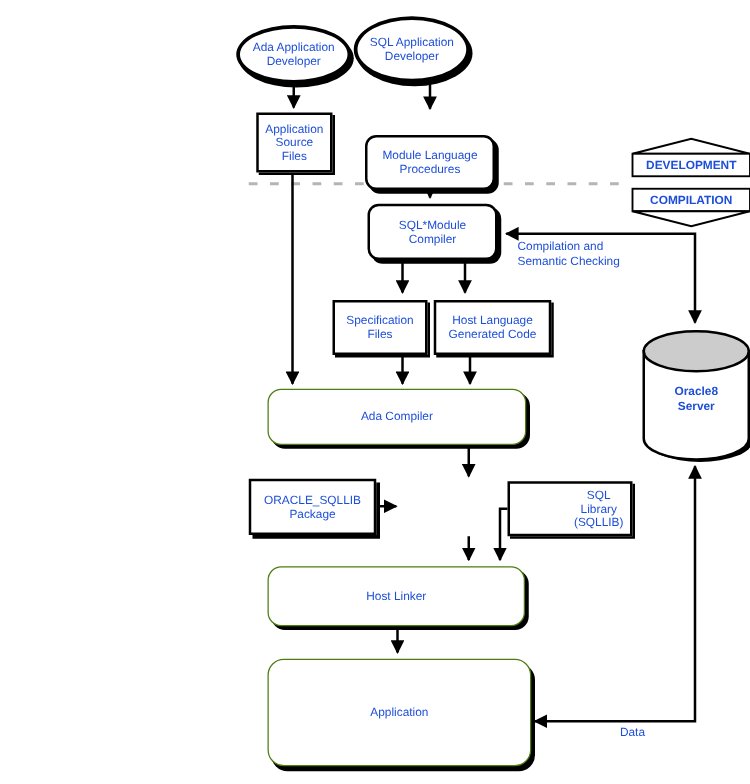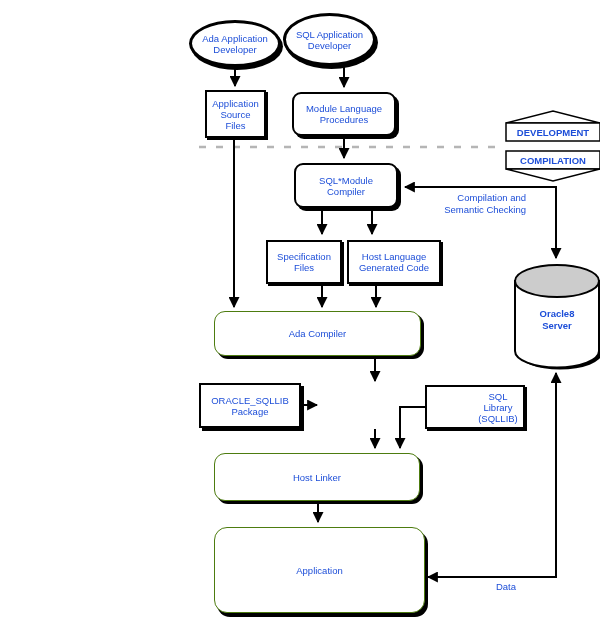--- a/index.html
+++ b/index.html
@@ -83,49 +83,49 @@
   <div class="node ellipse" style="left:147px;top:20px;width:92px;height:47px;">Ada Application
 Developer</div>
 
   <div class="node ellipse" style="left:241px;top:13px;width:93px;height:53px;">SQL Application
 Developer</div>
 
   <div class="node rect" style="left:163px;top:90px;width:61px;height:48px;">Application
 Source
 Files</div>
 
-  <div class="node round" style="left:250px;top:92px;width:104px;height:44px;">Module Language
+  <div class="node round" style="left:250px;top:108px;width:104px;height:44px;">Module Language
 Procedures</div>
 
   <div class="node round" style="left:252px;top:163px;width:104px;height:45px;">SQL*Module
 Compiler</div>
 
   <div class="node rect" style="left:224px;top:240px;width:76px;height:44px;">Specification
 Files</div>
 
   <div class="node rect" style="left:305px;top:240px;width:94px;height:44px;">Host Language
 Generated Code</div>
 
   <div class="node round-lg" style="left:172px;top:311px;width:207px;height:45px;">Ada Compiler</div>
 
   <div class="node rect" style="left:157px;top:383px;width:102px;height:45px;box-shadow:3px 3px 0 #000;">ORACLE_SQLLIB
 Package</div>
 
 
-  <div class="node rect" style="left:383px;top:385px;width:100px;height:44px;padding-left:46px;">SQL Library
+  <div class="node rect" style="left:364px;top:385px;width:100px;height:44px;padding-left:46px;">SQL Library
 (SQLLIB)</div>
 
   <div class="node round-lg" style="left:172px;top:453px;width:206px;height:48px;">Host Linker</div>
 
   <div class="node round-lg" style="left:172px;top:527px;width:211px;height:86px;border-radius:13px;box-shadow:3px 4px 0 #000;">Application</div>
 
   <div class="cyl-label" style="left:477px;top:308px;">Oracle8
 Server</div>
 
   <div class="badge" style="left:464px;top:123px;width:94px;height:18px;">DEVELOPMENT</div>
   <div class="badge" style="left:464px;top:151px;width:94px;height:18px;">COMPILATION</div>
 
-  <div class="floatlabel" style="left:372px;top:192px;width:112px;text-align:right;">Compilation and
+  <div class="floatlabel" style="left:372px;top:192px;width:112px;text-align:left;">Compilation and
 Semantic Checking</div>
 
   <div class="floatlabel" style="left:430px;top:581px;width:44px;text-align:right;">Data</div>
 
 </div>
 
 </body></html>

